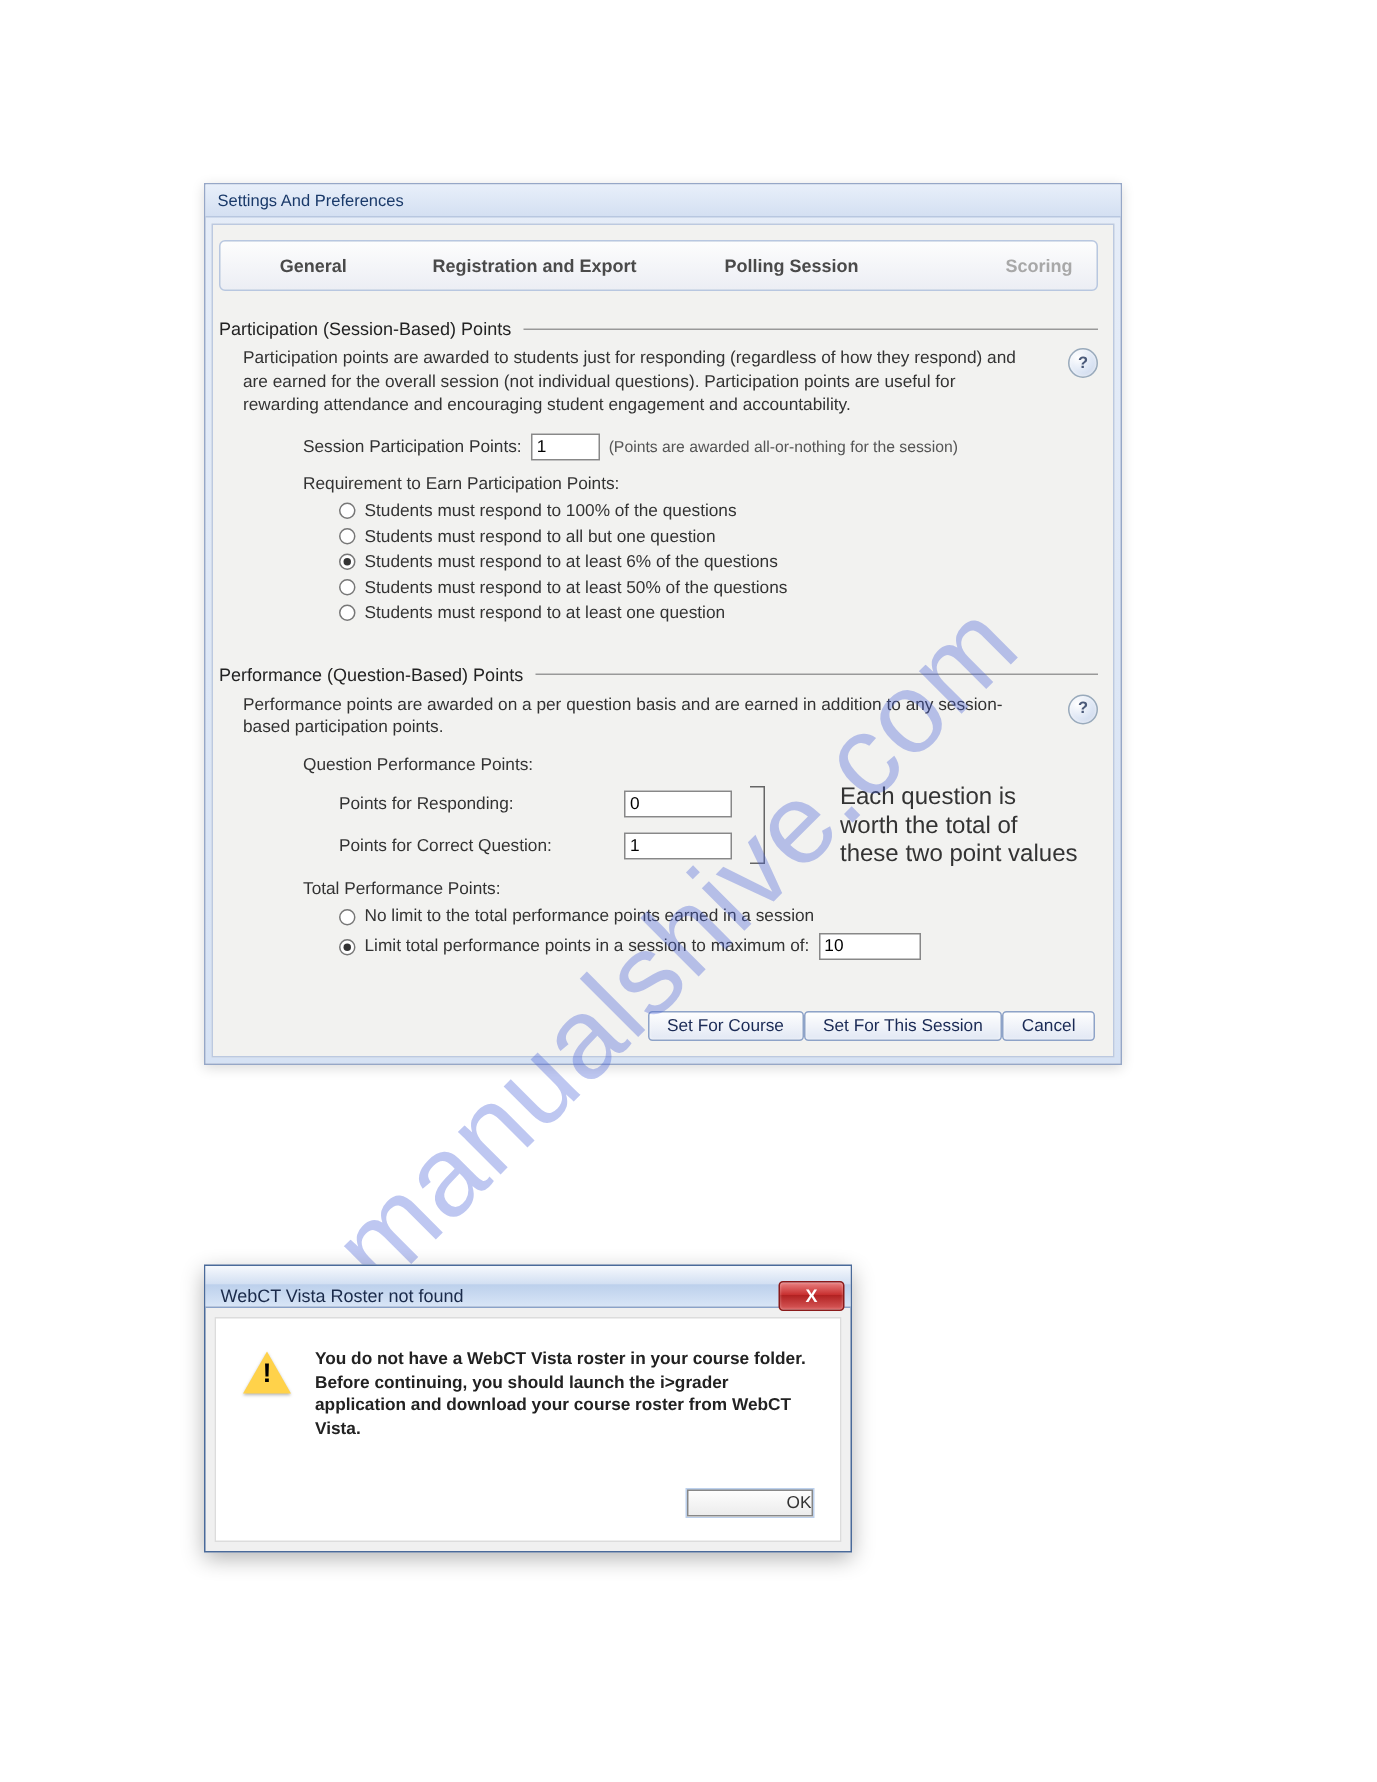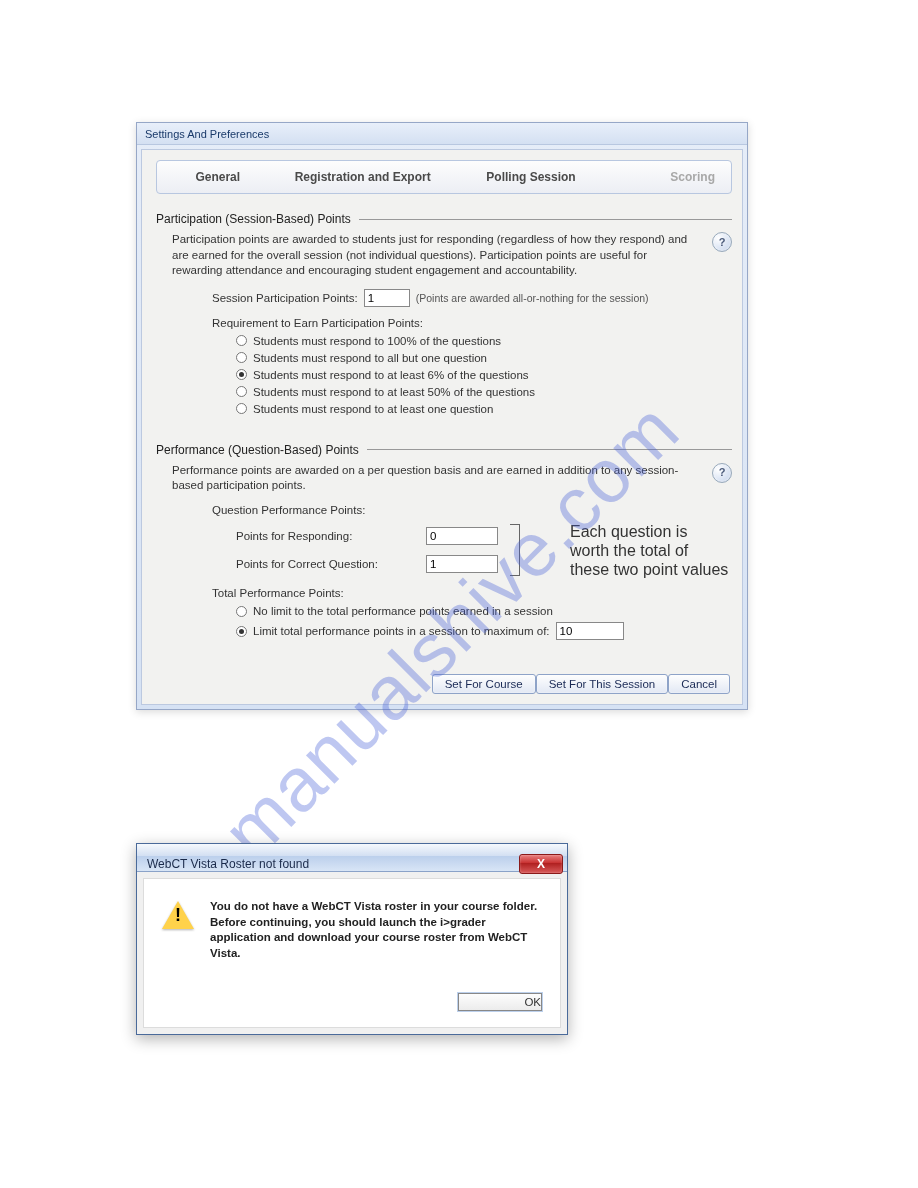--- a/index.html
+++ b/index.html
@@ -27,21 +27,21 @@
     height: 22px;
     padding: 0 8px;
     font-size: 11px;
     color: #1a3a6a;
     display: flex;
     align-items: center;
     background: linear-gradient(#e8effa, #d4e0f2);
     border-bottom: 1px solid #b8c7e0;
   }
   .settings-body {
-    padding: 10px 10px 10px 14px;
+    padding: 10px 10px 10px 4px;
     background: #f2f2f0;
     margin: 4px;
     border: 1px solid #bcc9e0;
   }
   .tabs {
     display: flex;
     align-items: center;
     background: linear-gradient(#fdfdfd, #eceef4);
     border: 1px solid #b8c7e0;
     border-radius: 4px;

